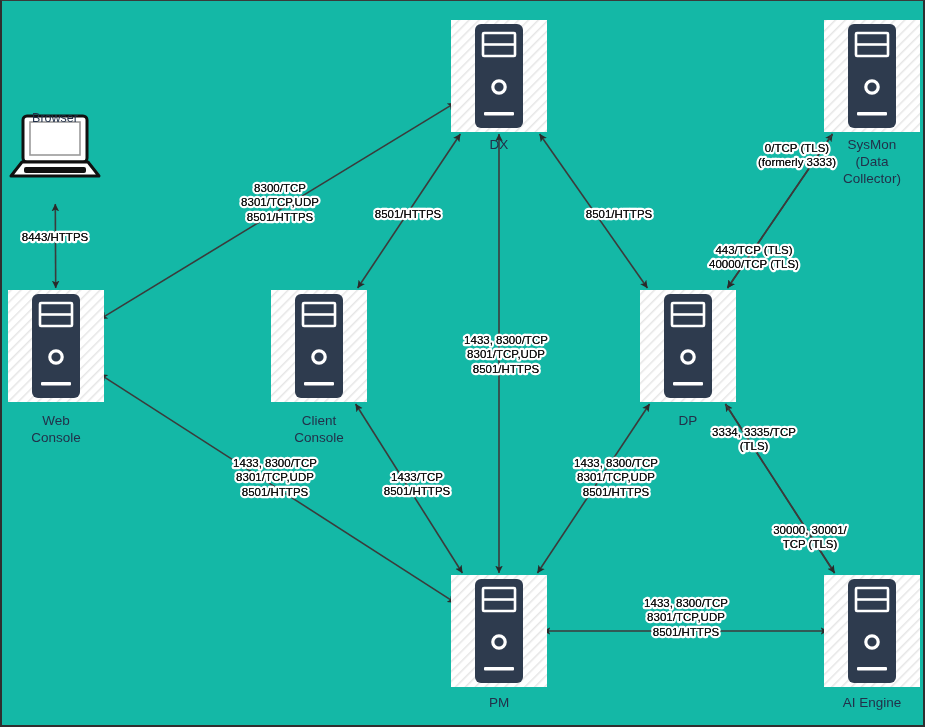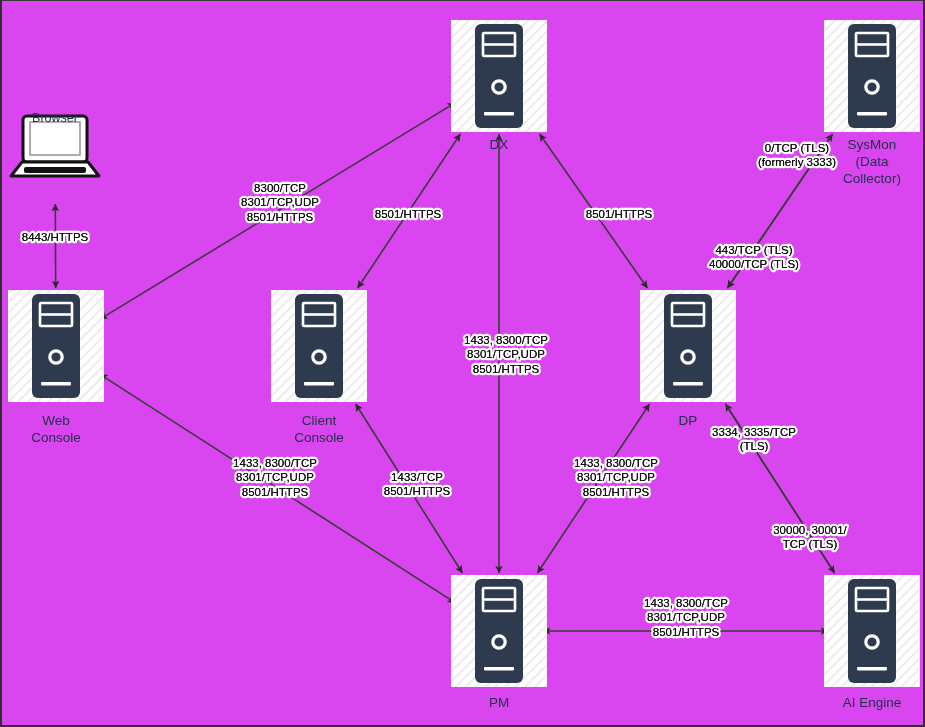--- a/index.html
+++ b/index.html
@@ -1,17 +1,17 @@
 <!DOCTYPE html>
 <html><head>
 <meta charset="utf-8">
 <style>
   html,body{margin:0;padding:0;background:#ffffff;}
   body{width:925px;height:727px;font-family:"Liberation Sans",sans-serif;}
-  #stage{position:relative;width:925px;height:727px;overflow:hidden;background:#d946ef;
+  #stage{position:relative;width:925px;height:727px;overflow:hidden;background:#14b8a6;
          border-left:2px solid #2f2f2f;border-top:1px solid #3a3a3a;
          border-right:2px solid #2f2f2f;border-bottom:2px solid #2f2f2f;
          box-sizing:border-box;}
   svg#diagram{position:absolute;left:0;top:0;width:925px;height:727px;display:block;}
   .edge-line{stroke:#3b3b3b;stroke-width:1.6;fill:none;}
   .node-label{font-family:"Liberation Sans",sans-serif;font-size:13.5px;fill:#22314a;}
   .port-label{font-family:"Liberation Sans",sans-serif;font-size:11.5px;fill:#111111;}
   .browser-label{font-family:"Liberation Sans",sans-serif;font-size:12.5px;fill:#22314a;}
 </style>
 </head>

